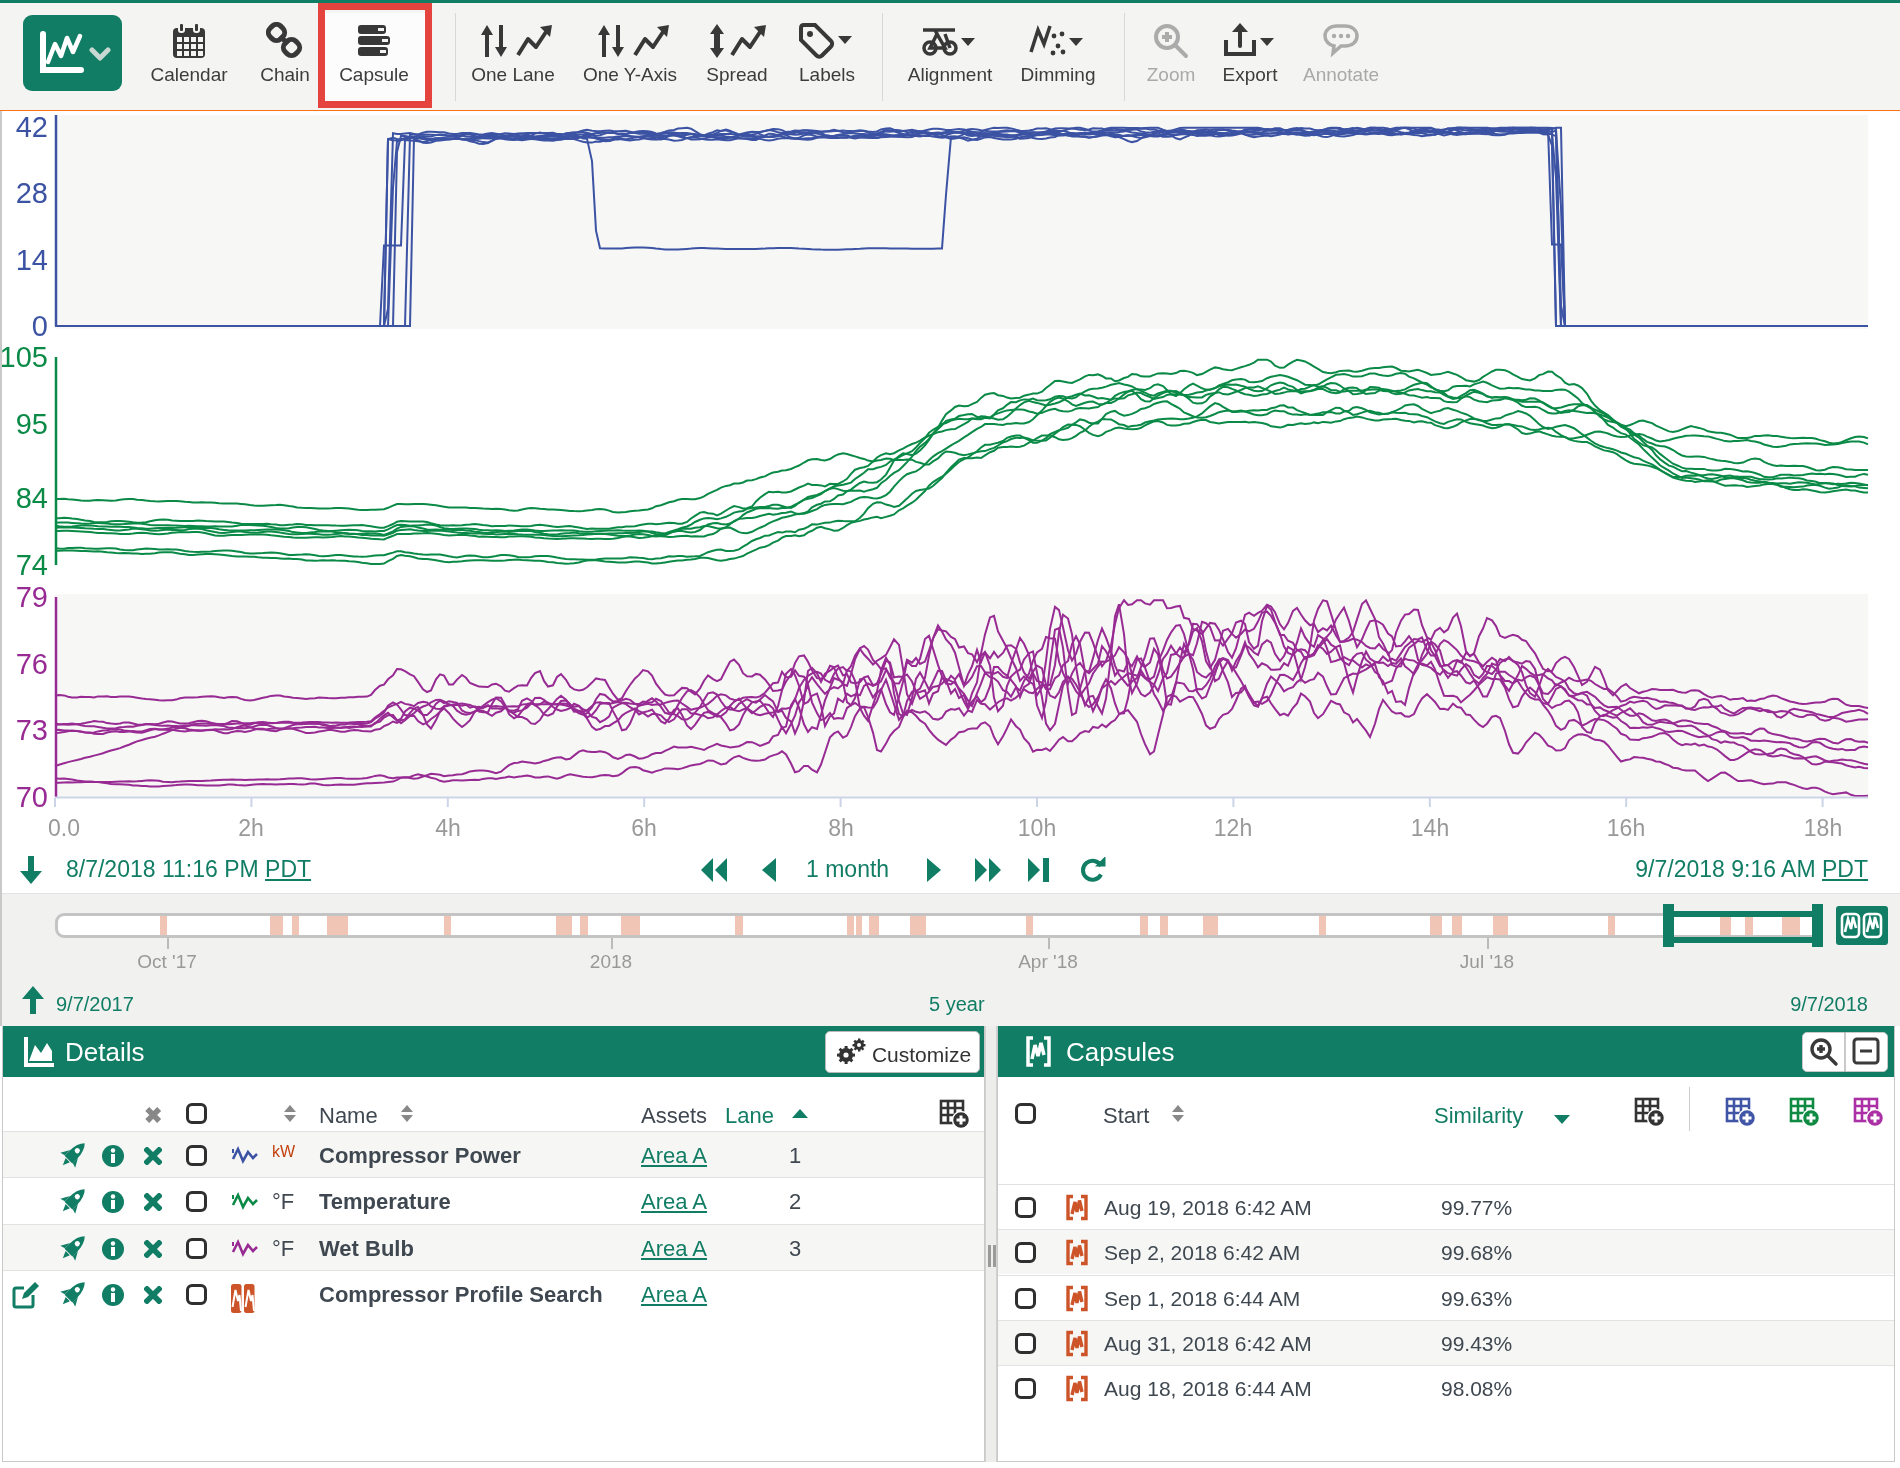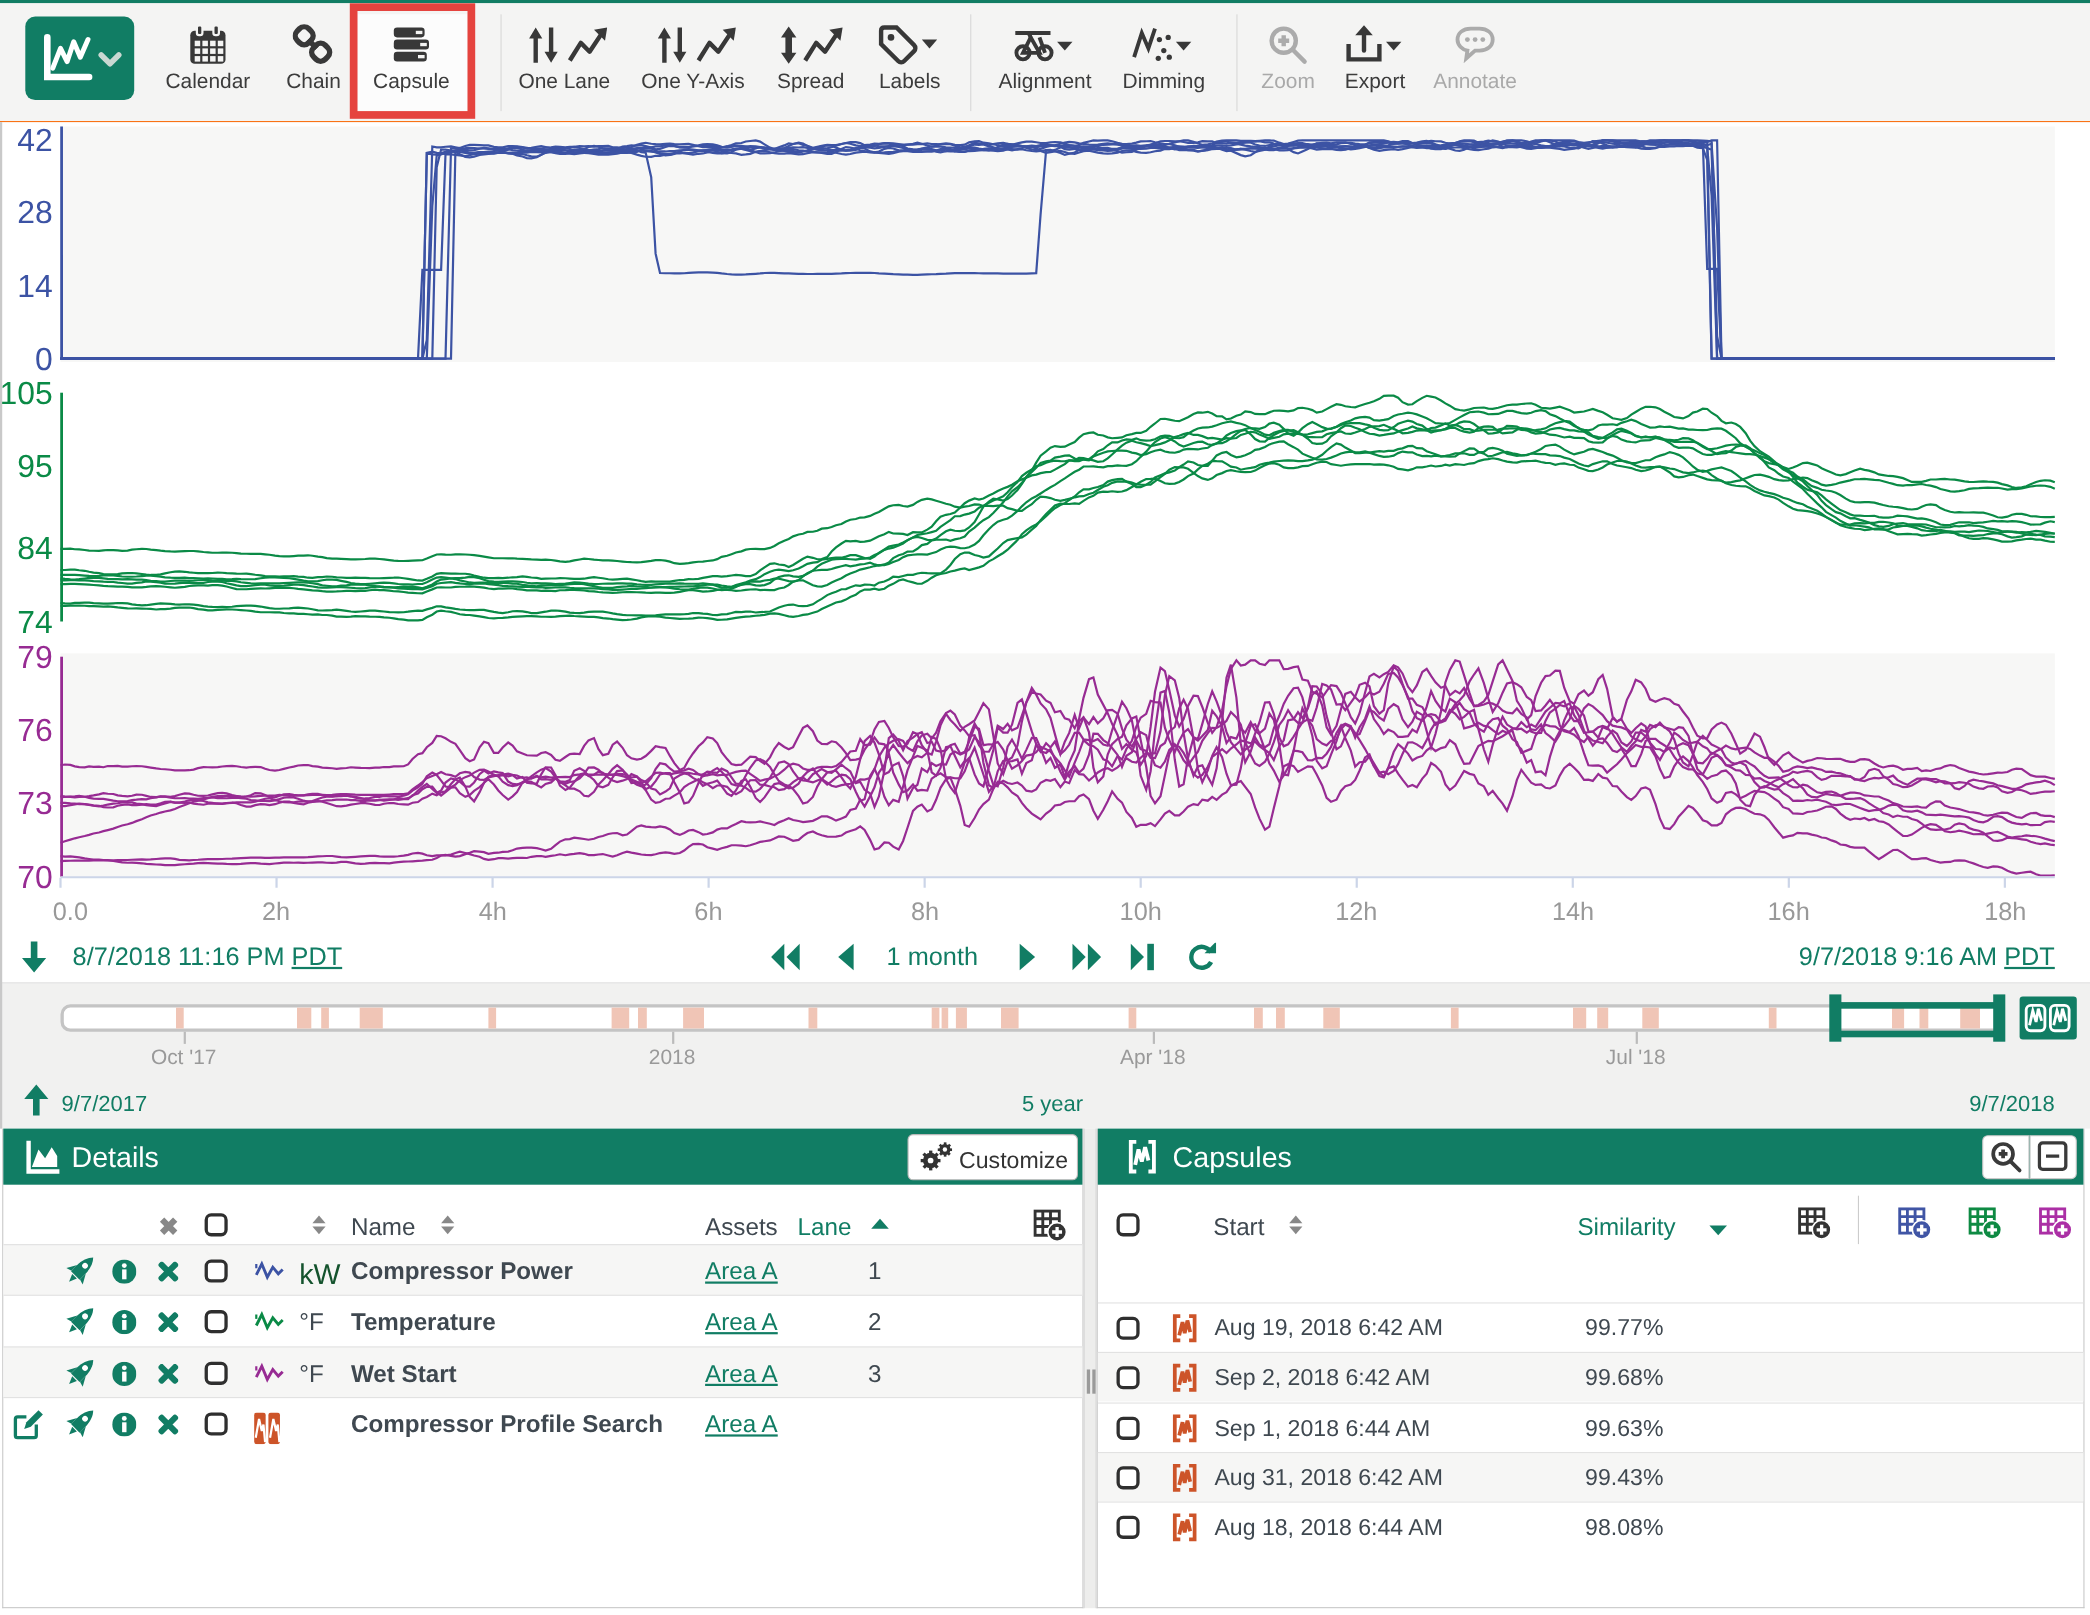--- a/index.html
+++ b/index.html
@@ -461,21 +461,21 @@
             <circle cx="11" cy="5.5" r="2.2" fill="#fff"></circle>
           </svg></div>
         <div class="abs" style="left:141px;top:15px"><svg width="18" height="18" viewBox="0 0 18 18">
             <path d="M3,3 L15,15 M15,3 L3,15" stroke="#117d64" stroke-width="5.5" stroke-linecap="square"></path>
           </svg></div>
         <div class="cbx" style="left:183px;top:13px"></div>
         <div class="abs" style="left:228px;top:13px"><svg width="28" height="20" viewBox="0 0 28 20">
             <path d="M2,4 V8" stroke="#3c53a4" stroke-width="2"></path>
             <path d="M2,14 L7,4 L12,16 L17,7 L22,13 L26,9" stroke="#3c53a4" stroke-width="2.6" fill="none"></path>
           </svg></div>
-        <div class="cell" style="left:269px;top:11px;font-size:26px;color:#14532d">kW</div>
+        <div class="cell" style="left:269px;top:11px;font-size:16px;color:#c2410c">kW</div>
         <div class="cell namebold" style="left:316px;top:11px">Compressor Power</div>
         <div class="cell greenlink" style="left:638px;top:11px">Area A</div>
         <div class="cell" style="left:786px;top:11px;font-size:22px;color:#3f4850">1</div>
       </div>
       <div class="row" style="top:151px;height:47px">
         <div class="abs" style="left:56px;top:9px"><svg width="28" height="30" viewBox="0 0 28 30">
             <g fill="#117d64" transform="rotate(45 13 15)">
               <path d="M13,-3 C16.5,0.5 18.5,6 18.5,13 L18.5,20 L7.5,20 L7.5,13 C7.5,6 9.5,0.5 13,-3 Z"></path>
               <path d="M7.5,12 L2.5,21 L7.5,19.5 Z"></path>
               <path d="M18.5,12 L23.5,21 L18.5,19.5 Z"></path>
@@ -518,21 +518,21 @@
           </svg></div>
         <div class="abs" style="left:141px;top:15px"><svg width="18" height="18" viewBox="0 0 18 18">
             <path d="M3,3 L15,15 M15,3 L3,15" stroke="#117d64" stroke-width="5.5" stroke-linecap="square"></path>
           </svg></div>
         <div class="cbx" style="left:183px;top:13px"></div>
         <div class="abs" style="left:228px;top:13px"><svg width="28" height="20" viewBox="0 0 28 20">
             <path d="M2,4 V8" stroke="#972b93" stroke-width="2"></path>
             <path d="M2,14 L7,4 L12,16 L17,7 L22,13 L26,9" stroke="#972b93" stroke-width="2.6" fill="none"></path>
           </svg></div>
         <div class="cell" style="left:269px;top:11px;font-size:22px;color:#3f4850">°F</div>
-        <div class="cell namebold" style="left:316px;top:11px">Wet Start</div>
+        <div class="cell namebold" style="left:316px;top:11px">Wet Bulb</div>
         <div class="cell greenlink" style="left:638px;top:11px">Area A</div>
         <div class="cell" style="left:786px;top:11px;font-size:22px;color:#3f4850">3</div>
       </div>
       <div class="row" style="top:244px;height:47px">
         <div class="abs" style="left:8px;top:10px"><svg width="30" height="28" viewBox="0 0 30 28">
             <g stroke="#117d64" stroke-width="3" fill="none">
               <path d="M22,14 V24 C22,25.5 21.5,26 20,26 L5,26 C3.5,26 3,25.5 3,24 L3,9 C3,7.5 3.5,7 5,7 L13,7"></path>
             </g>
             <path d="M11,18 L13,12 L24,1 L28,5 L17,16 Z" fill="#117d64"></path>
           </svg></div>

